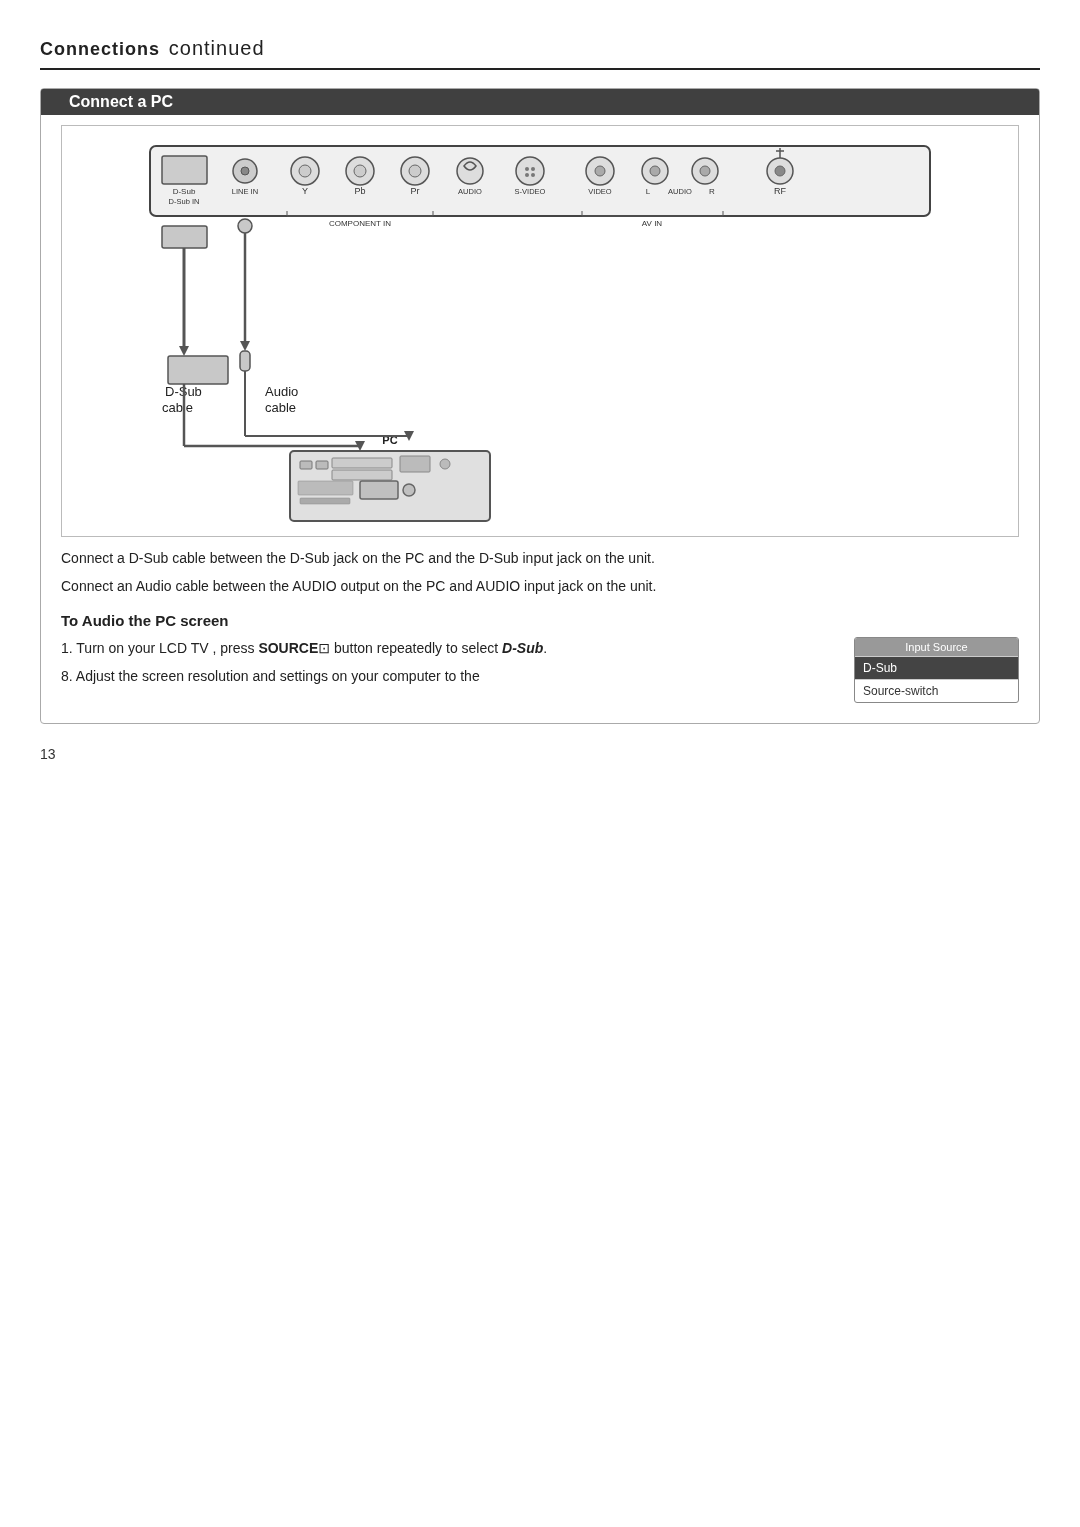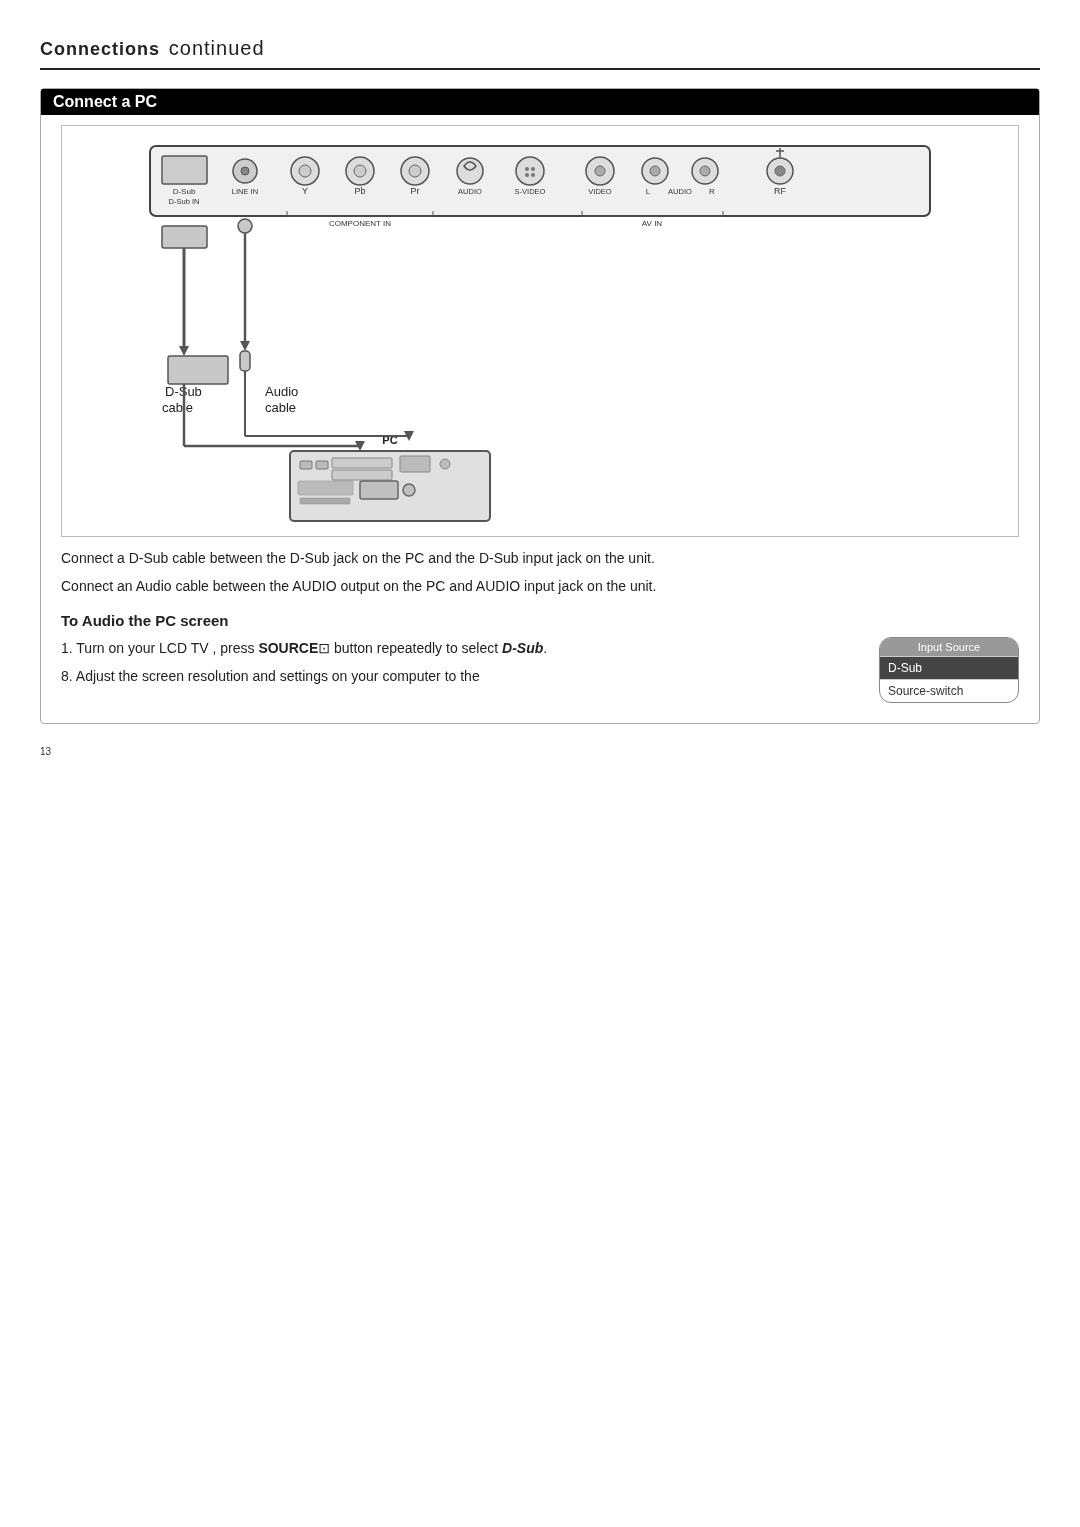--- a/index.html
+++ b/index.html
@@ -28,25 +28,25 @@
       font-weight: bold;
     }
 
     .section-box {
       border: 1.5px solid #aaa;
       border-radius: 4px;
       padding: 0 0 20px 0;
       margin-bottom: 22px;
     }
     .section-header {
-      background: #000000;
+      background: #404040;
       color: #fff;
       font-weight: bold;
       font-size: 16px;
-      padding: 4px 12px;
+      padding: 4px 28px;
       border-radius: 2px 2px 0 0;
       margin-bottom: 0;
     }
 
     .diagram-area {
       border: 1.5px solid #bbb;
       margin: 10px 20px 10px 20px;
       padding: 10px 10px 10px 10px;
       position: relative;
       background: #fff;
@@ -93,23 +93,23 @@
     .steps-text ol {
       list-style: none;
       padding: 0;
     }
     .steps-text li {
       margin-bottom: 4px;
     }
 
     
     .input-source-box {
-      width: 140px;
+      width: 165px;
       border: 1.5px solid #888;
-      border-radius: 12px;
+      border-radius: 3px;
       overflow: hidden;
       font-size: 12px;
       flex-shrink: 0;
     }
     .input-source-title {
       background: #999;
       color: #fff;
       padding: 3px 8px;
       font-size: 11px;
       text-align: center;
@@ -119,21 +119,21 @@
       border-top: 1px solid #ccc;
       color: #333;
       font-size: 12px;
     }
     .input-source-item.selected {
       background: #444;
       color: #fff;
     }
 
     .page-number {
-      font-size: 10px;
+      font-size: 14px;
       color: #333;
       margin-top: 20px;
       padding-left: 0;
     }
 
     
     .svg-container {
       width: 100%;
       display: flex;
       justify-content: center;

